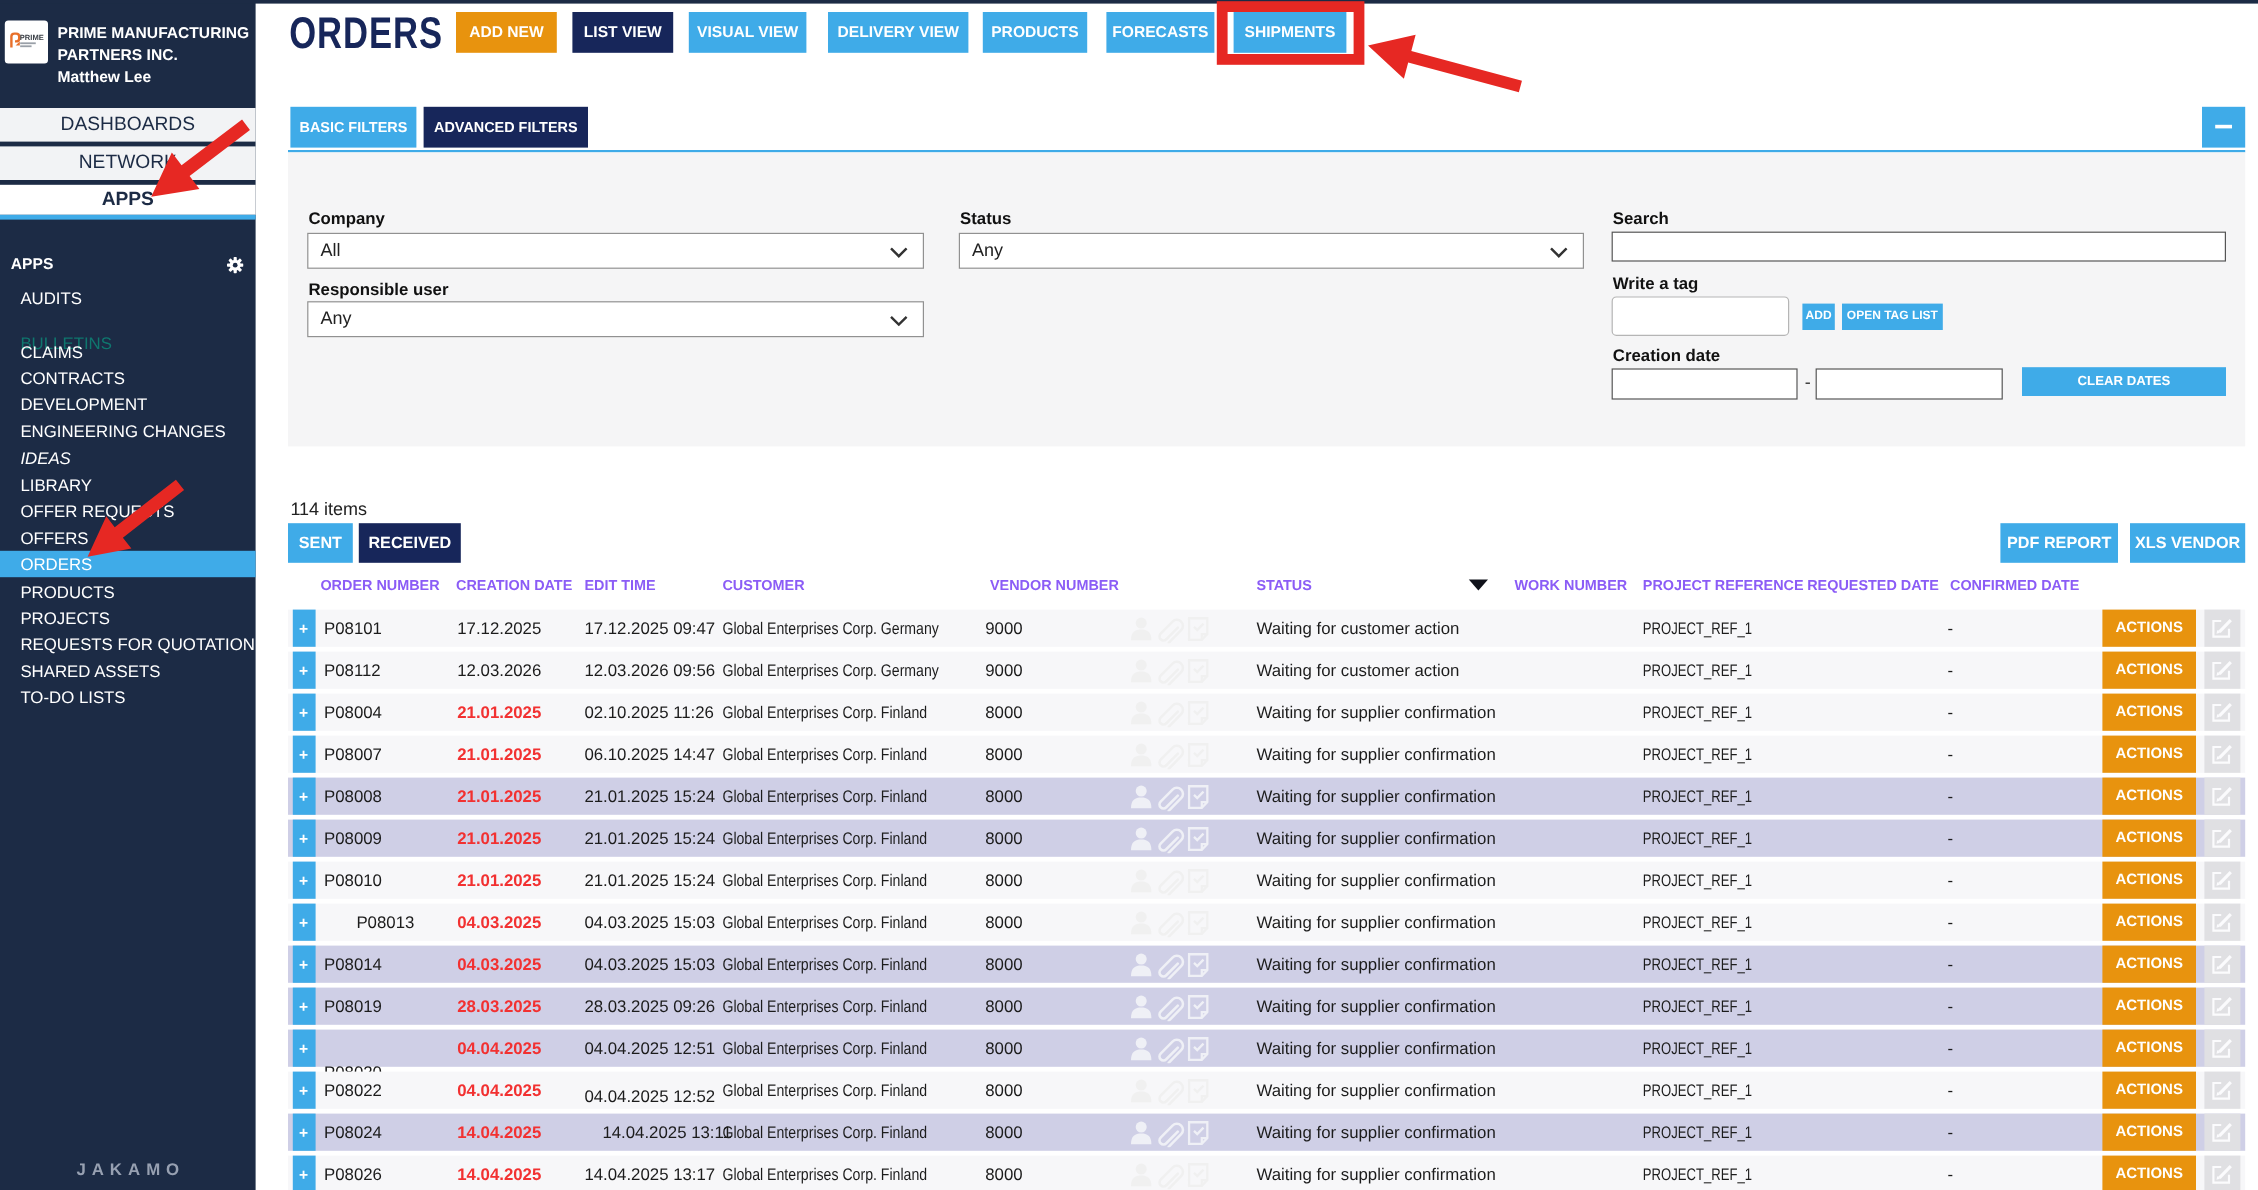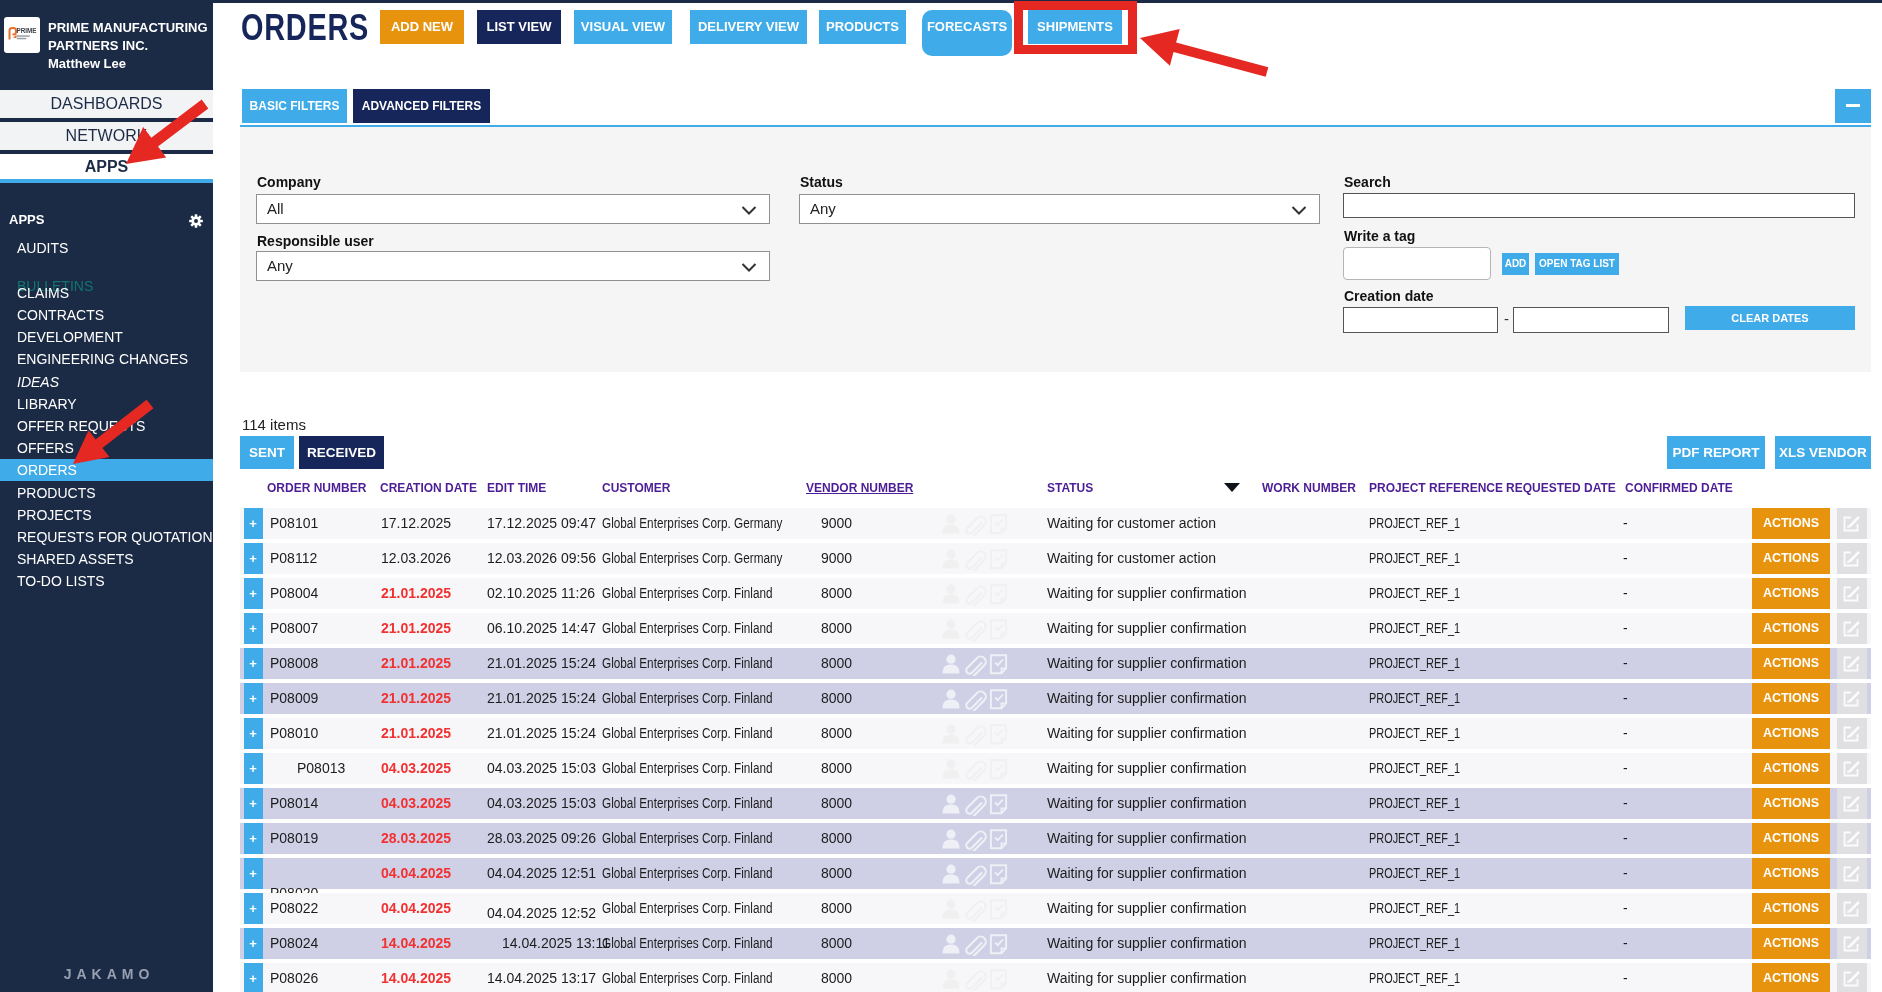--- a/index.html
+++ b/index.html
@@ -5,21 +5,21 @@
 body{font-family:"Liberation Sans",sans-serif;position:relative;}
 .abs{position:absolute;}
 .side{left:0;top:0;width:213px;height:992px;background:#1c2b45;}
 .sbar{left:0;width:213px;text-align:center;color:#1c2b45;font-size:16px;}
 .btn{color:#fff;font-weight:bold;font-size:14px;text-align:center;}
 .blue{background:#3fabe8;}
 .navy{background:#17265a;}
 .orange{background:#e8930e;}
 .lbl{font-size:14px;font-weight:bold;color:#111;}
 .sel{background:#fff;border:1px solid #919191;font-size:15px;color:#222;}
-.hdr{font-size:12px;font-weight:bold;color:#4c1d95;white-space:nowrap;}
+.hdr{font-size:12px;font-weight:bold;color:#8b5cf6;white-space:nowrap;}
 .cell{font-size:14px;color:#1c1c1c;white-space:nowrap;}
 .red{color:#f23131;font-weight:bold;}
 .row{left:240px;width:1631px;height:31.5px;}
 .plus{left:3.5px;top:0;width:19px;height:31.5px;background:#3fabe8;color:#fff;text-align:center;line-height:31.5px;font-size:13px;font-weight:bold;}
 .act{left:1512px;top:0;width:78px;height:31.5px;background:#e8930e;color:#fff;font-weight:bold;font-size:12.5px;text-align:center;line-height:31.5px;}
 .ebox{left:1597px;top:0;width:30px;height:31.5px;background:#e0e0e3;}
 .trio{left:701px;top:4px;position:absolute;}
 </style></head><body>
 
 <div class="abs side"></div>
@@ -72,21 +72,21 @@
 <div class="abs" style="left:17px;top:548.2px;height:22.2px;line-height:22.2px;color:#fff;font-size:14px;">SHARED ASSETS</div>
 <div class="abs" style="left:17px;top:570.4px;height:22.2px;line-height:22.2px;color:#fff;font-size:14px;">TO-DO LISTS</div>
 <div class="abs" style="left:0;top:966px;width:213px;text-align:center;color:#97a0b1;font-size:14px;font-weight:bold;letter-spacing:5px;text-indent:5px;">JAKAMO</div>
 <div class="abs" style="left:0;top:0;width:1882px;height:3px;background:#1c2b45;"></div>
 <div class="abs" style="left:241px;top:7px;font-size:37px;font-weight:bold;color:#17265a;transform:scaleX(0.78);transform-origin:0 0;letter-spacing:1px;">ORDERS</div>
 <div class="abs btn orange" style="left:380px;top:10px;width:84px;height:34px;line-height:34px;font-size:13px;">ADD NEW</div>
 <div class="abs btn navy" style="left:477px;top:10px;width:84px;height:34px;line-height:34px;font-size:13px;">LIST VIEW</div>
 <div class="abs btn blue" style="left:574px;top:10px;width:98px;height:34px;line-height:34px;font-size:13px;">VISUAL VIEW</div>
 <div class="abs btn blue" style="left:690px;top:10px;width:117px;height:34px;line-height:34px;font-size:13px;">DELIVERY VIEW</div>
 <div class="abs btn blue" style="left:819px;top:10px;width:87px;height:34px;line-height:34px;font-size:13px;">PRODUCTS</div>
-<div class="abs btn blue" style="left:922px;top:10px;width:90px;height:46px;line-height:34px;font-size:13px;border-radius:10px;">FORECASTS</div>
+<div class="abs btn blue" style="left:922px;top:10px;width:90px;height:34px;line-height:34px;font-size:13px;">FORECASTS</div>
 <div class="abs btn blue" style="left:1028px;top:10px;width:94px;height:34px;line-height:34px;font-size:13px;">SHIPMENTS</div>
 <div class="abs" style="left:1014px;top:1px;width:123px;height:53px;border:9px solid #e62823;"></div>
 <div class="abs btn blue" style="left:242px;top:89px;width:105px;height:34px;line-height:34px;font-size:12px;">BASIC FILTERS</div>
 <div class="abs btn navy" style="left:353px;top:89px;width:137px;height:34px;line-height:34px;font-size:12px;">ADVANCED FILTERS</div>
 <div class="abs" style="left:240px;top:124.5px;width:1631px;height:2px;background:#3fabe8;"></div>
 <div class="abs" style="left:240px;top:126.5px;width:1631px;height:245px;background:#f5f5f6;"></div>
 <div class="abs blue" style="left:1835px;top:89px;width:36px;height:34px;">
     <div style="position:absolute;left:11px;top:15px;width:14px;height:3px;background:#fff;"></div>
   </div>
 <div class="abs lbl" style="left:257px;top:174px;">Company</div>
@@ -114,21 +114,21 @@
 <div class="abs btn blue" style="left:1685px;top:306px;width:170px;height:24px;line-height:24px;font-size:11px;">CLEAR DATES</div>
 <div class="abs" style="left:242px;top:416px;font-size:15px;color:#222;">114 items</div>
 <div class="abs btn blue" style="left:240px;top:436px;width:54px;height:33px;line-height:33px;font-size:13.5px;">SENT</div>
 <div class="abs btn navy" style="left:299px;top:436px;width:85px;height:33px;line-height:33px;font-size:13.5px;">RECEIVED</div>
 <div class="abs btn blue" style="left:1667px;top:436px;width:98px;height:33px;line-height:33px;font-size:13.5px;">PDF REPORT</div>
 <div class="abs btn blue" style="left:1775px;top:436px;width:96px;height:33px;line-height:33px;font-size:13.5px;">XLS VENDOR</div>
 <div class="abs hdr" style="left:267px;top:481px;">ORDER NUMBER</div>
 <div class="abs hdr" style="left:380px;top:481px;">CREATION DATE</div>
 <div class="abs hdr" style="left:487px;top:481px;">EDIT TIME</div>
 <div class="abs hdr" style="left:602px;top:481px;">CUSTOMER</div>
-<div class="abs hdr" style="left:806px;top:481px;text-decoration:underline;">VENDOR NUMBER</div>
+<div class="abs hdr" style="left:825px;top:481px;">VENDOR NUMBER</div>
 <div class="abs hdr" style="left:1047px;top:481px;">STATUS</div>
 <div class="abs hdr" style="left:1262px;top:481px;">WORK NUMBER</div>
 <div class="abs hdr" style="left:1369px;top:481px;">PROJECT REFERENCE</div>
 <div class="abs hdr" style="left:1506px;top:481px;">REQUESTED DATE</div>
 <div class="abs hdr" style="left:1625px;top:481px;">CONFIRMED DATE</div>
 <div class="abs" style="left:1224px;top:483px;width:0;height:0;border-left:8px solid transparent;border-right:8px solid transparent;border-top:9px solid #10121a;"></div>
 <div class="abs row" style="top:507.5px;background:#f7f7f9;">
 <div class="abs plus">+</div>
 <div class="abs cell" style="left:30px;top:7px;">P08101</div>
 <div class="abs cell" style="left:141px;top:7px;">17.12.2025</div>

